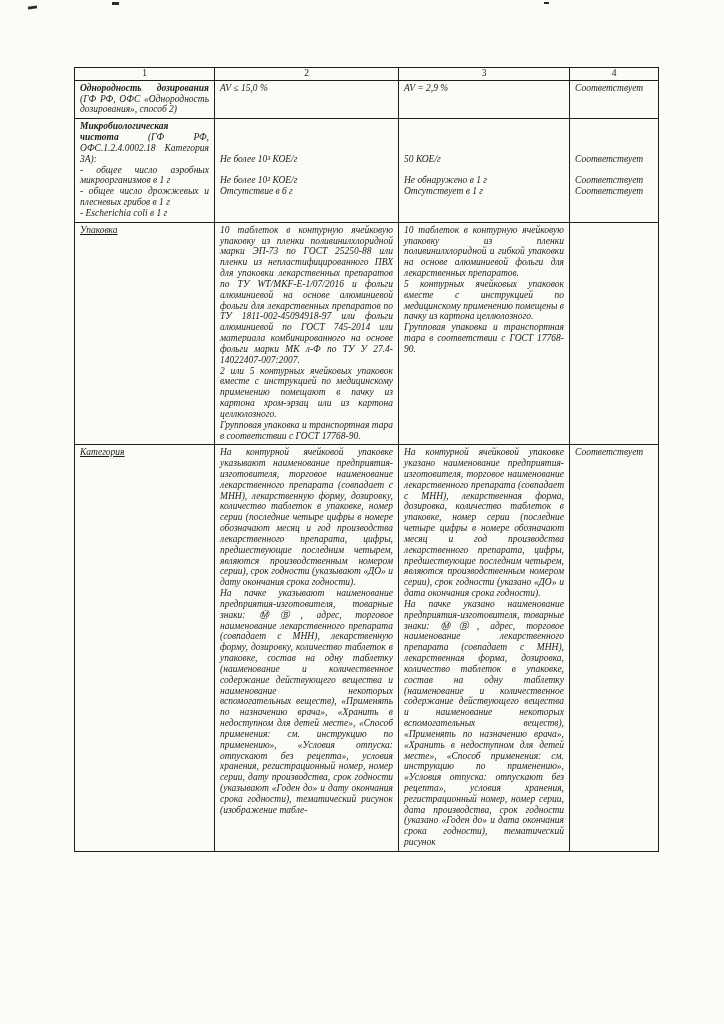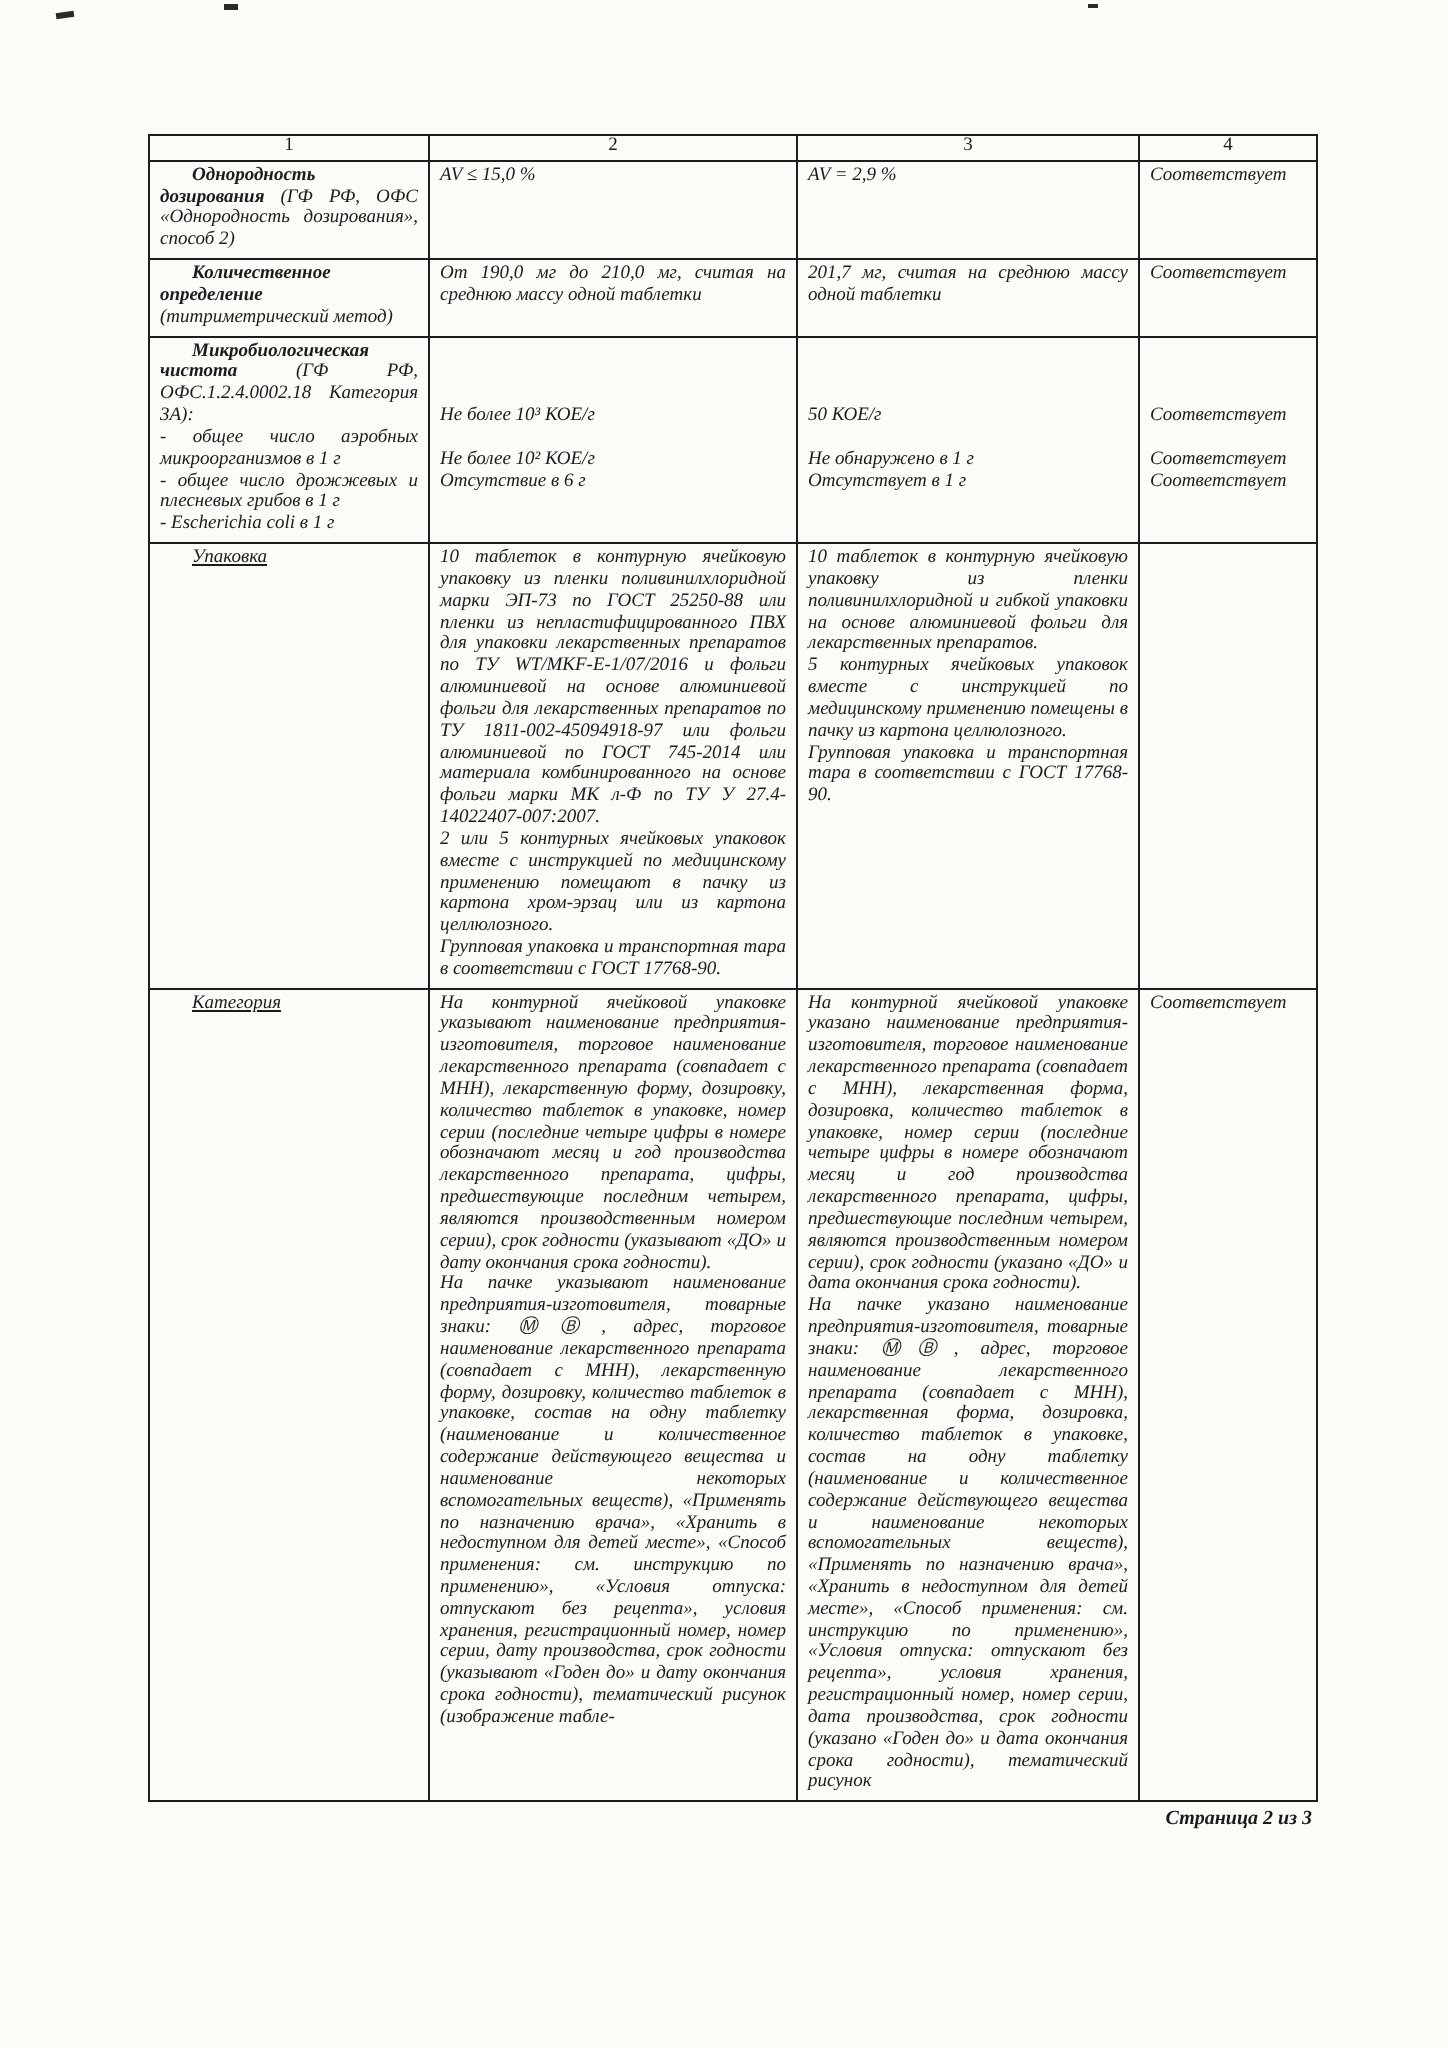--- a/index.html
+++ b/index.html
@@ -47,21 +47,21 @@
     text-align: center;
     padding: 0 2px 1px 2px;
     font-size: 9.5px;
   }
   td {
     text-align: justify;
     white-space: pre-line;
     overflow-wrap: break-word;
     word-wrap: break-word;
   }
-  td .t { font-weight: bold; margin-left: 16px; }
+  td .t { font-weight: bold; }
   td .t.plain { font-weight: normal; text-decoration: underline; }
   .footer {
     margin-top: 3px;
     text-align: right;
     font-size: 10px;
     font-weight: bold;
     padding-right: 2px;
   }
 </style>
 </head>
@@ -85,26 +85,20 @@
         <th>2</th>
         <th>3</th>
         <th>4</th>
       </tr>
     </thead>
     <tbody>
       <tr>
         <td><span class="t">Однородность дозирования</span> <span class="n">(ГФ РФ, ОФС «Однородность дозирования», способ 2)</span></td>
         <td>AV ≤ 15,0 %</td>
         <td>AV = 2,9 %</td>
-        <td>Соответствует</td>
-      </tr>
-      <tr>
-        <td><span class="t">Количественное определение</span> <span class="n">(титриметрический метод)</span></td>
-        <td>От 190,0 мг до 210,0 мг, считая на среднюю массу одной таблетки</td>
-        <td>201,7 мг, считая на среднюю массу одной таблетки</td>
         <td>Соответствует</td>
       </tr>
       <tr>
         <td><span class="t">Микробиологическая чистота</span> <span class="n">(ГФ РФ, ОФС.1.2.4.0002.18 Категория 3А):
 - общее число аэробных микроорганизмов в 1 г
 - общее число дрожжевых и плесневых грибов в 1 г
 - Escherichia coli в 1 г</span></td>
         <td>
 
 
@@ -140,14 +134,13 @@
       <tr>
         <td><span class="t plain">Категория</span></td>
         <td>На контурной ячейковой упаковке указывают наименование предприятия-изготовителя, торговое наименование лекарственного препарата (совпадает с МНН), лекарственную форму, дозировку, количество таблеток в упаковке, номер серии (последние четыре цифры в номере обозначают месяц и год производства лекарственного препарата, цифры, предшествующие последним четырем, являются производственным номером серии), срок годности (указывают «ДО» и дату окончания срока годности).
 На пачке указывают наименование предприятия-изготовителя, товарные знаки: ⓂⒷ, адрес, торговое наименование лекарственного препарата (совпадает с МНН), лекарственную форму, дозировку, количество таблеток в упаковке, состав на одну таблетку (наименование и количественное содержание действующего вещества и наименование некоторых вспомогательных веществ), «Применять по назначению врача», «Хранить в недоступном для детей месте», «Способ применения: см. инструкцию по применению», «Условия отпуска: отпускают без рецепта», условия хранения, регистрационный номер, номер серии, дату производства, срок годности (указывают «Годен до» и дату окончания срока годности), тематический рисунок (изображение табле-</td>
         <td>На контурной ячейковой упаковке указано наименование предприятия-изготовителя, торговое наименование лекарственного препарата (совпадает с МНН), лекарственная форма, дозировка, количество таблеток в упаковке, номер серии (последние четыре цифры в номере обозначают месяц и год производства лекарственного препарата, цифры, предшествующие последним четырем, являются производственным номером серии), срок годности (указано «ДО» и дата окончания срока годности).
 На пачке указано наименование предприятия-изготовителя, товарные знаки: ⓂⒷ, адрес, торговое наименование лекарственного препарата (совпадает с МНН), лекарственная форма, дозировка, количество таблеток в упаковке, состав на одну таблетку (наименование и количественное содержание действующего вещества и наименование некоторых вспомогательных веществ), «Применять по назначению врача», «Хранить в недоступном для детей месте», «Способ применения: см. инструкцию по применению», «Условия отпуска: отпускают без рецепта», условия хранения, регистрационный номер, номер серии, дата производства, срок годности (указано «Годен до» и дата окончания срока годности), тематический рисунок</td>
         <td>Соответствует</td>
       </tr>
     </tbody>
   </table>
-  <div class="footer">Страница 2 из 3</div>
 </div>
 
 </body></html>

